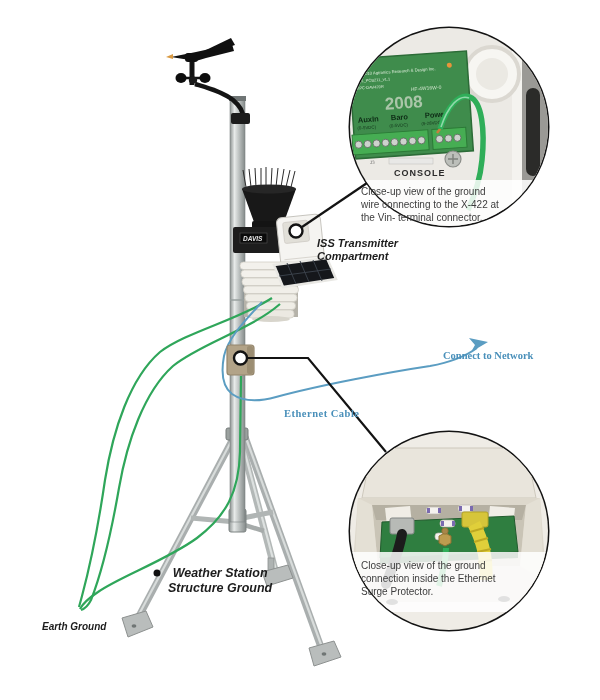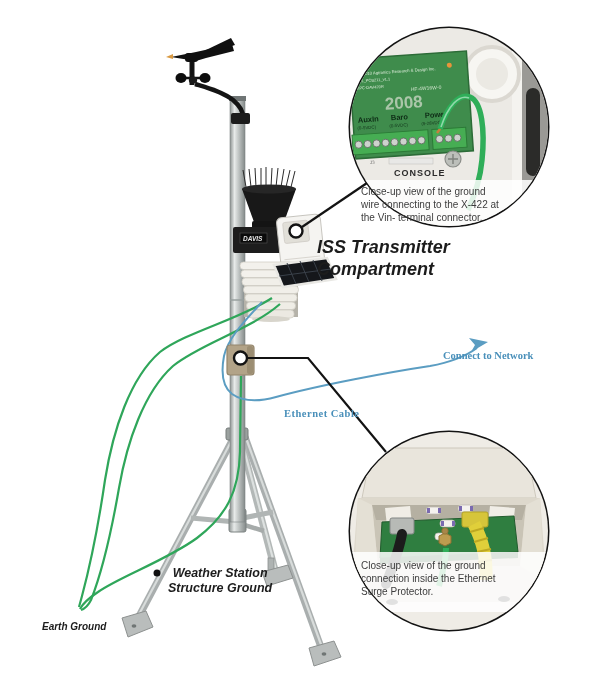--- a/index.html
+++ b/index.html
@@ -1,21 +1,21 @@
 <!DOCTYPE html>
 <html><head>
 <meta charset="utf-8">
 <style>
   html,body{margin:0;padding:0;background:#fff;}
   .stage{position:relative;width:600px;height:700px;background:#ffffff;overflow:hidden;
          font-family:"Liberation Sans", sans-serif;}
   .stage svg{position:absolute;left:0;top:0;}
   .lbl{position:absolute;color:#1c1c1c;font-style:italic;font-weight:600;
        white-space:pre-line;line-height:1.22;}
-  .lbl-iss{left:317px;top:237px;font-size:18px;}
+  .lbl-iss{left:317px;top:237px;font-size:11px;}
   .lbl-surge{left:256px;top:341px;font-size:12.5px;}
   .lbl-structure{left:168px;top:566px;font-size:12.5px;text-align:center;}
   .lbl-earth{left:42px;top:621px;font-size:10px;}
   .mono-blue{position:absolute;font-family:Liberation Serif, serif;font-weight:bold;
              color:#4a90ba;white-space:nowrap;}
   .lbl-connect{left:443px;top:350px;font-size:10.5px;}
   .lbl-ethcable{left:256px;top:408px;font-size:10.5px;letter-spacing:.5px;margin-left:28px;}
   .caption{position:absolute;width:176px;color:#3d3d3d;
            font-size:10px;line-height:1.3;white-space:pre-line;font-weight:500;}
   .cap-top{left:361px;top:185px;}

